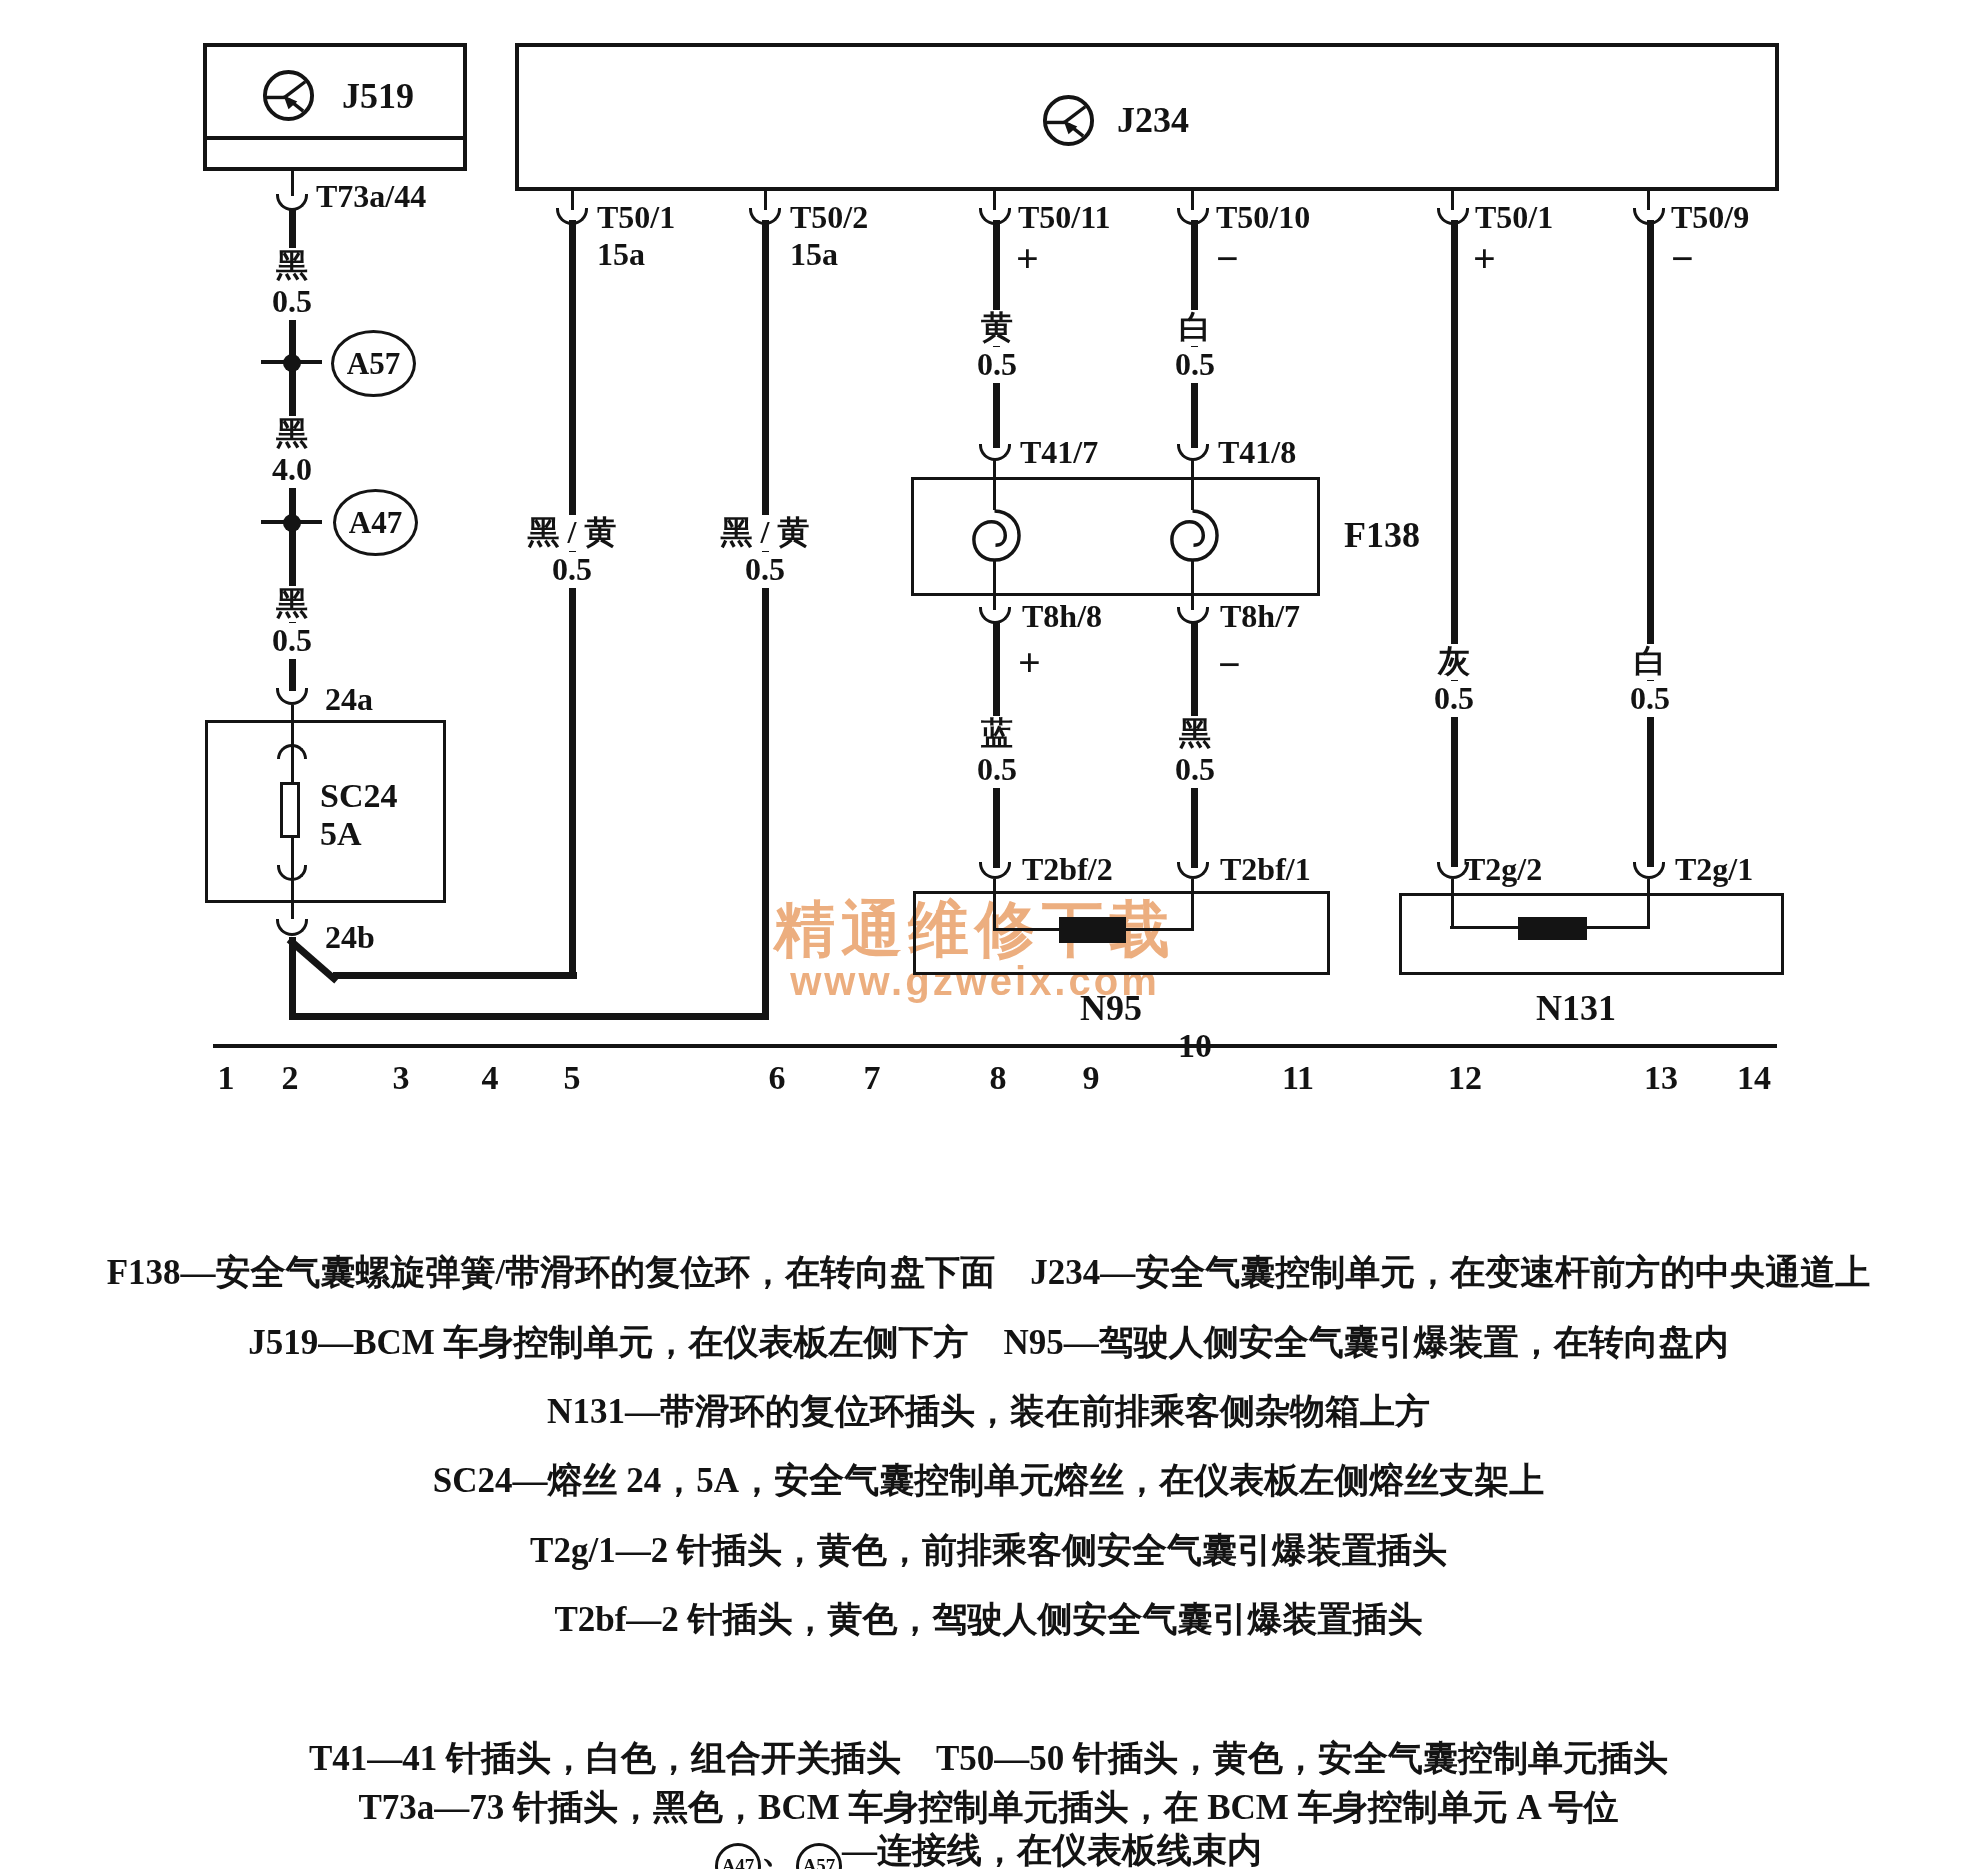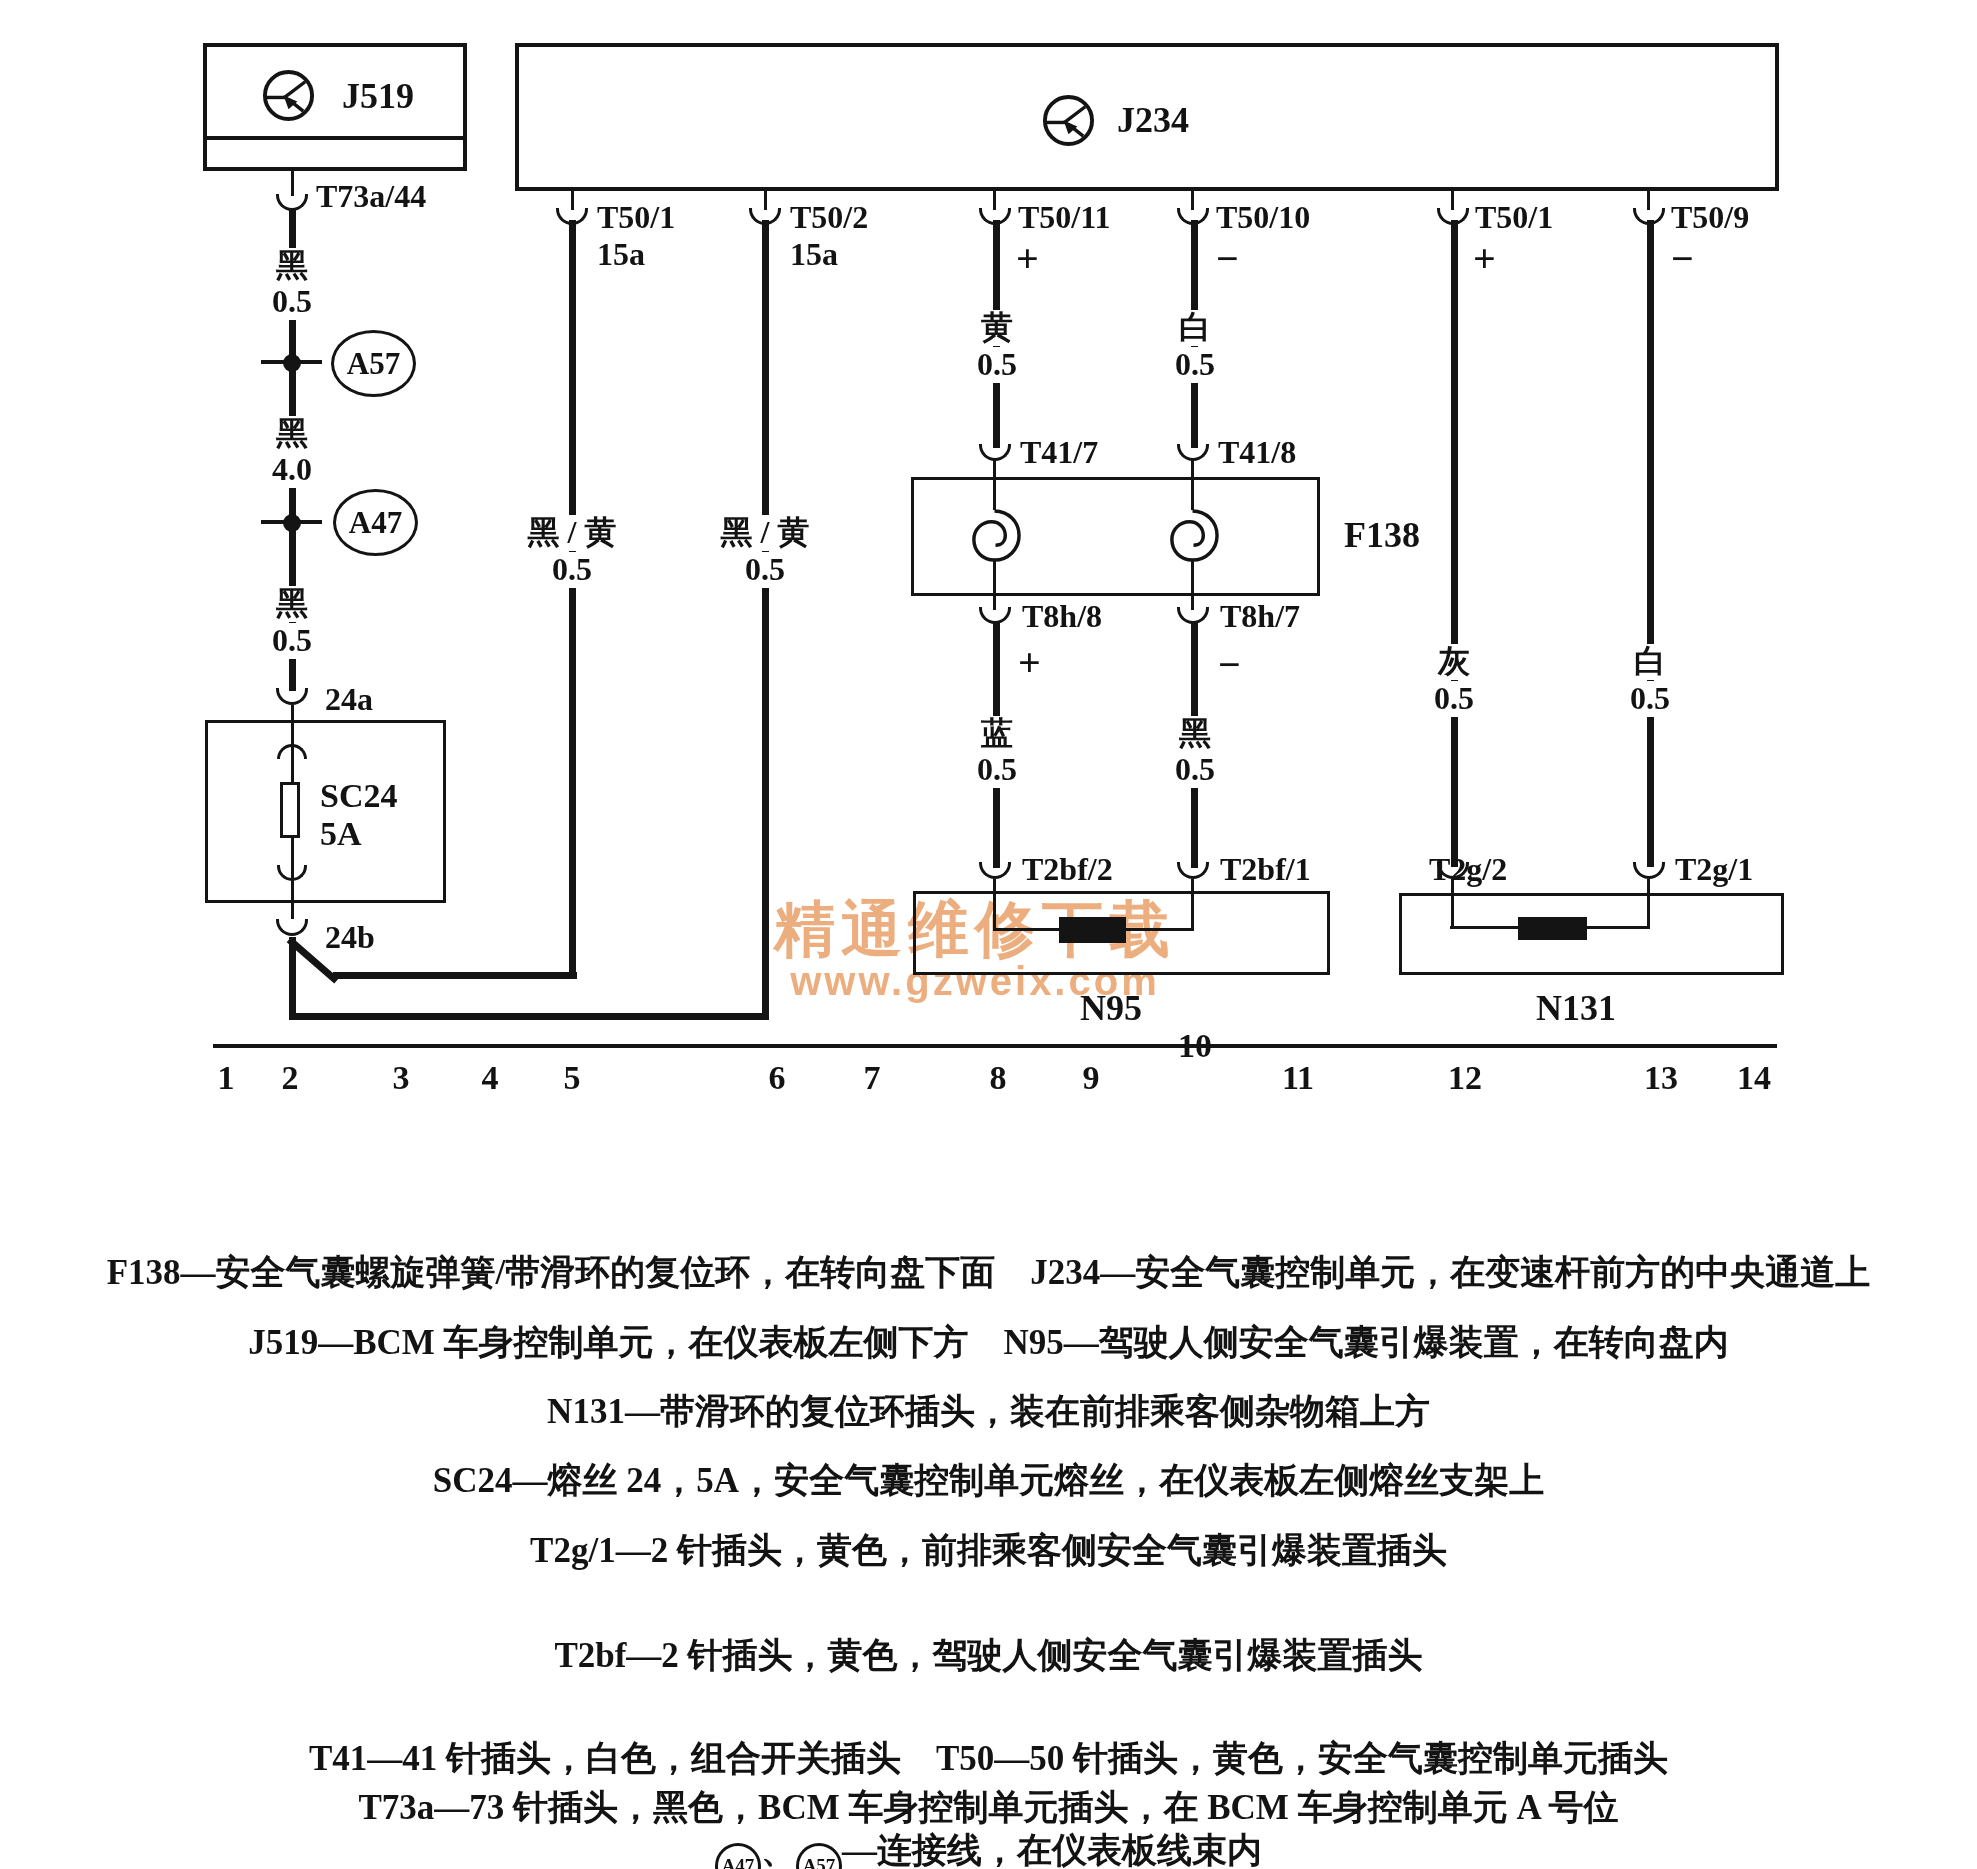--- a/index.html
+++ b/index.html
@@ -176,21 +176,21 @@
   <div class="lb" style="left:1220px;top:853px">T2bf/1</div>
 
   <div class="tv" style="left:993px;top:879px;height:51px"></div>
   <div class="tv" style="left:1191px;top:879px;height:51px"></div>
   <div class="box b3" style="left:913px;top:891px;width:417px;height:84px"></div>
   <div class="th" style="left:993px;top:928px;width:201px"></div>
   <div class="squib" style="left:1059px;top:917px;width:67px;height:26px"></div>
   <div class="lb f36 cen" style="left:1111px;top:990px">N95</div>
 
   <div class="arc" style="left:1437px;top:862px"></div>
-  <div class="lb" style="left:1429px;top:853px">T2g/2</div>
+  <div class="lb" style="left:1464px;top:853px">T2g/2</div>
   <div class="arc" style="left:1633px;top:862px"></div>
   <div class="lb" style="left:1675px;top:853px">T2g/1</div>
 
   <div class="tv" style="left:1451px;top:879px;height:50px"></div>
   <div class="tv" style="left:1647px;top:879px;height:50px"></div>
   <div class="box b3" style="left:1399px;top:893px;width:385px;height:82px"></div>
   <div class="th" style="left:1450px;top:926px;width:198px"></div>
   <div class="squib" style="left:1518px;top:917px;width:69px;height:23px"></div>
   <div class="lb f36 cen" style="left:1576px;top:990px">N131</div>
 
@@ -236,21 +236,21 @@
   <div class="track" style="left:1465px;top:1059px">12</div>
   <div class="track" style="left:1661px;top:1059px">13</div>
   <div class="track" style="left:1754px;top:1059px">14</div>
 
 
   <div class="leg" style="top:1249px">F138—安全气囊螺旋弹簧/带滑环的复位环，在转向盘下面　J234—安全气囊控制单元，在变速杆前方的中央通道上</div>
   <div class="leg" style="top:1319px">J519—BCM 车身控制单元，在仪表板左侧下方　N95—驾驶人侧安全气囊引爆装置，在转向盘内</div>
   <div class="leg" style="top:1388px">N131—带滑环的复位环插头，装在前排乘客侧杂物箱上方</div>
   <div class="leg" style="top:1457px">SC24—熔丝 24，5A，安全气囊控制单元熔丝，在仪表板左侧熔丝支架上</div>
   <div class="leg" style="top:1527px">T2g/1—2 针插头，黄色，前排乘客侧安全气囊引爆装置插头</div>
-  <div class="leg" style="top:1632px">T2bf—2 针插头，黄色，驾驶人侧安全气囊引爆装置插头</div>
+  <div class="leg" style="top:1596px">T2bf—2 针插头，黄色，驾驶人侧安全气囊引爆装置插头</div>
   <div class="leg" style="top:1735px">T41—41 针插头，白色，组合开关插头　T50—50 针插头，黄色，安全气囊控制单元插头</div>
   <div class="leg" style="top:1784px">T73a—73 针插头，黑色，BCM 车身控制单元插头，在 BCM 车身控制单元 A 号位</div>
   <div class="leg" style="top:1827px">
     <span class="lcirc">A47</span><span>、</span><span class="lcirc">A57</span><span>—连接线，在仪表板线束内</span>
   </div>
 
 </div>
 
 
 </body></html>

